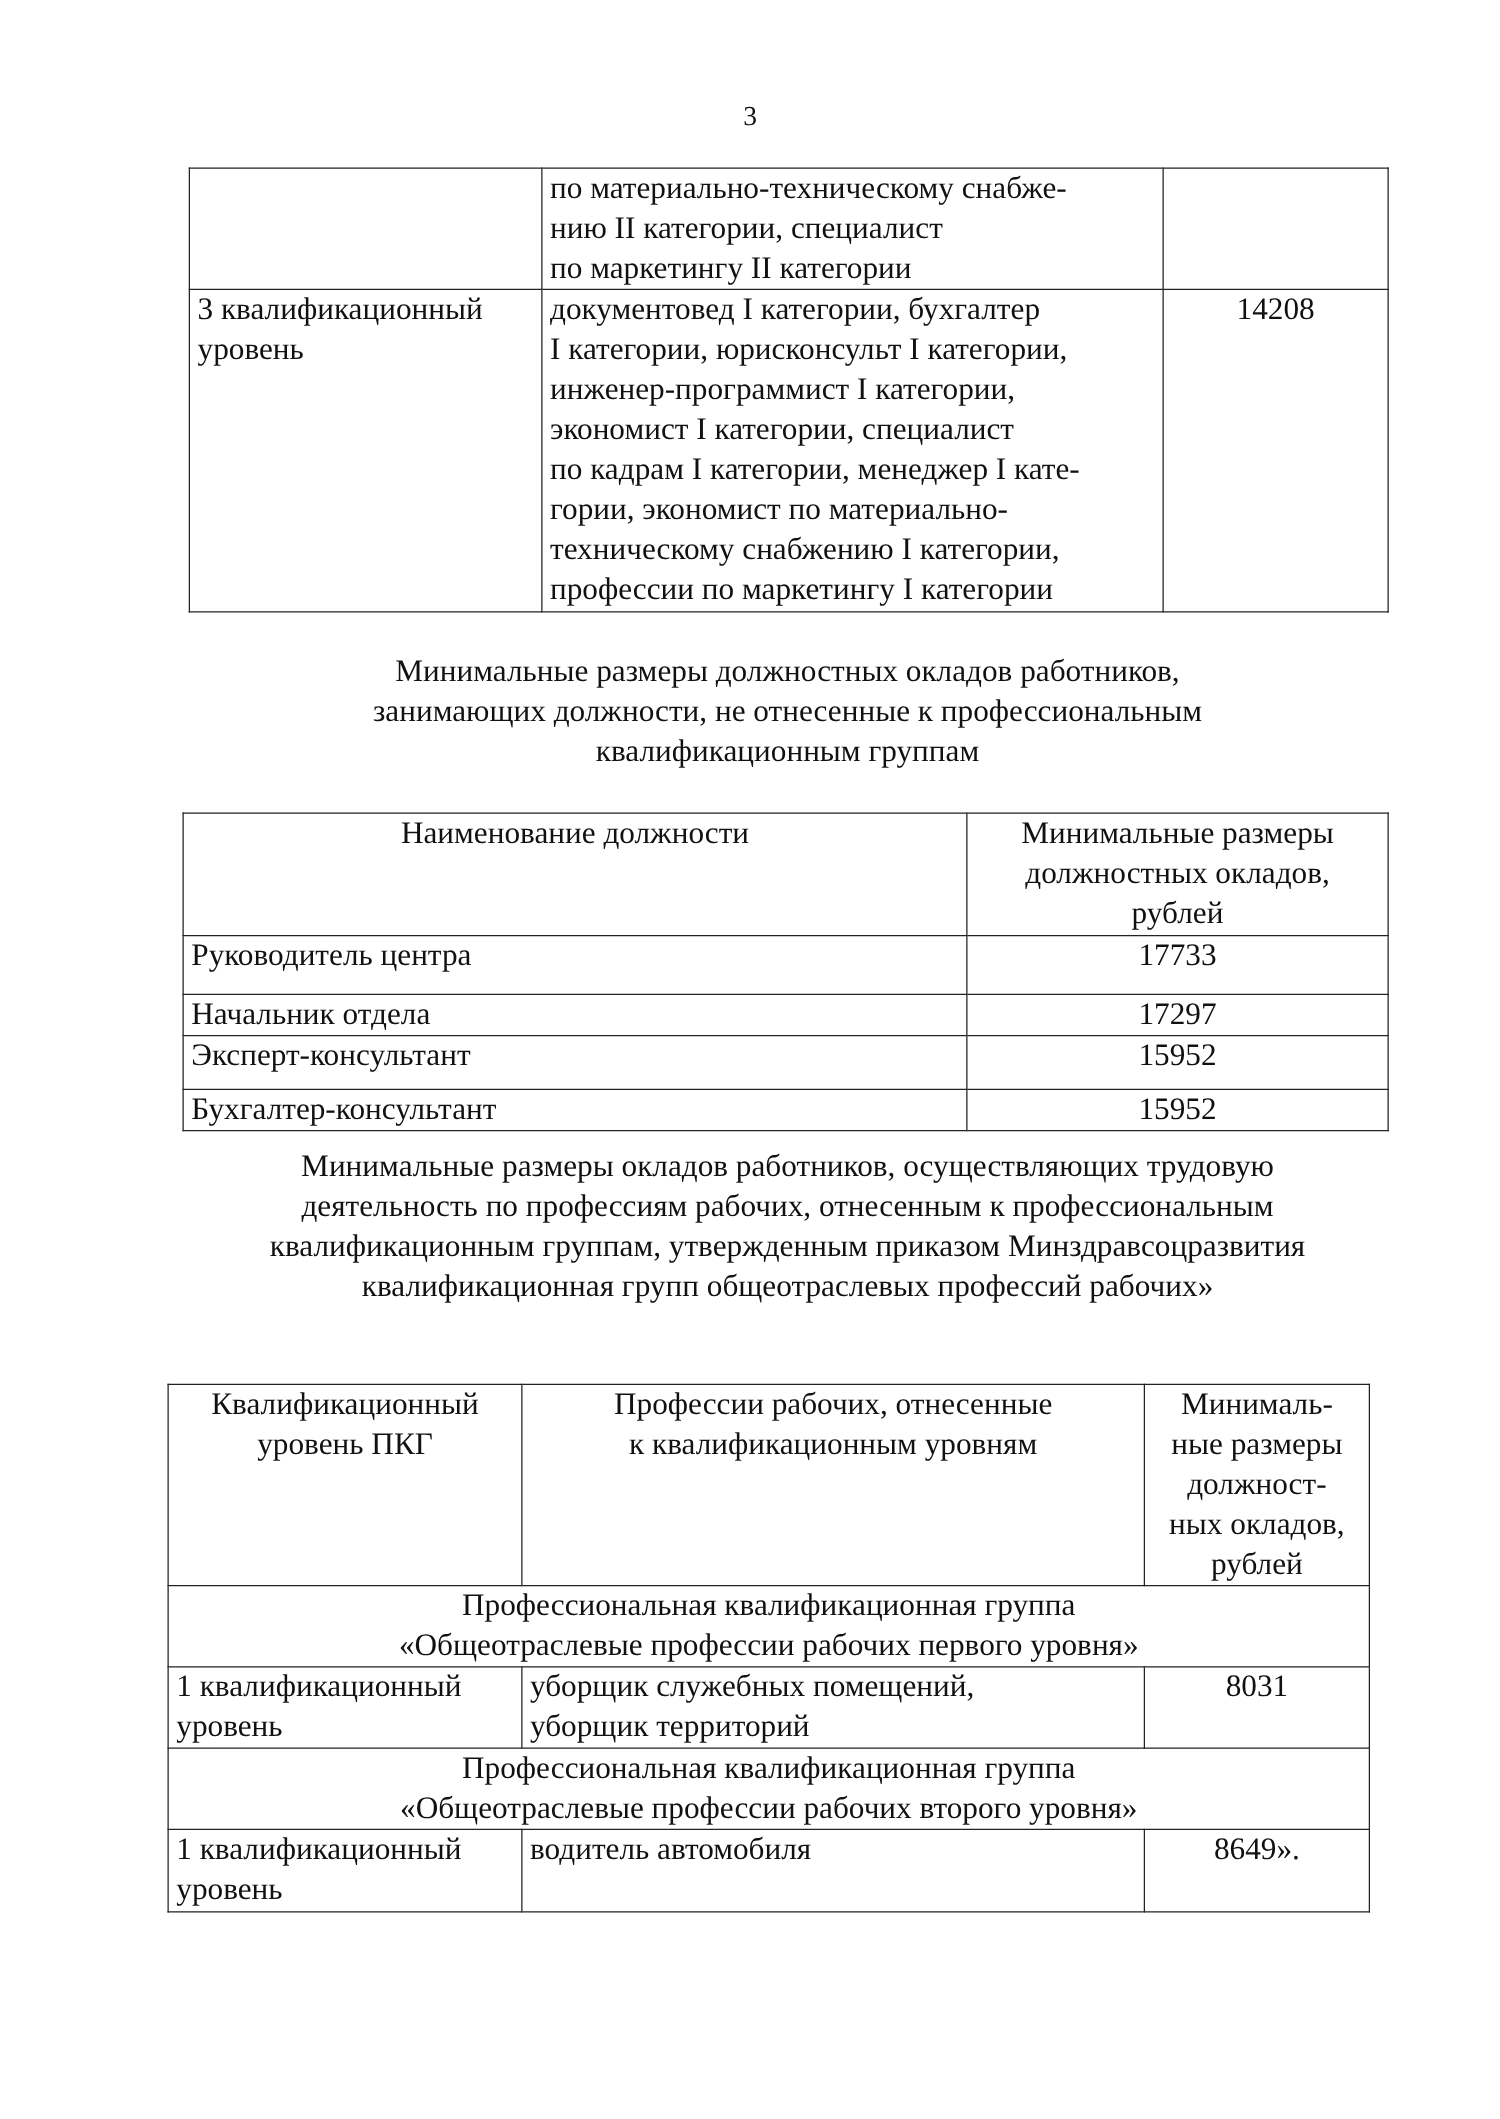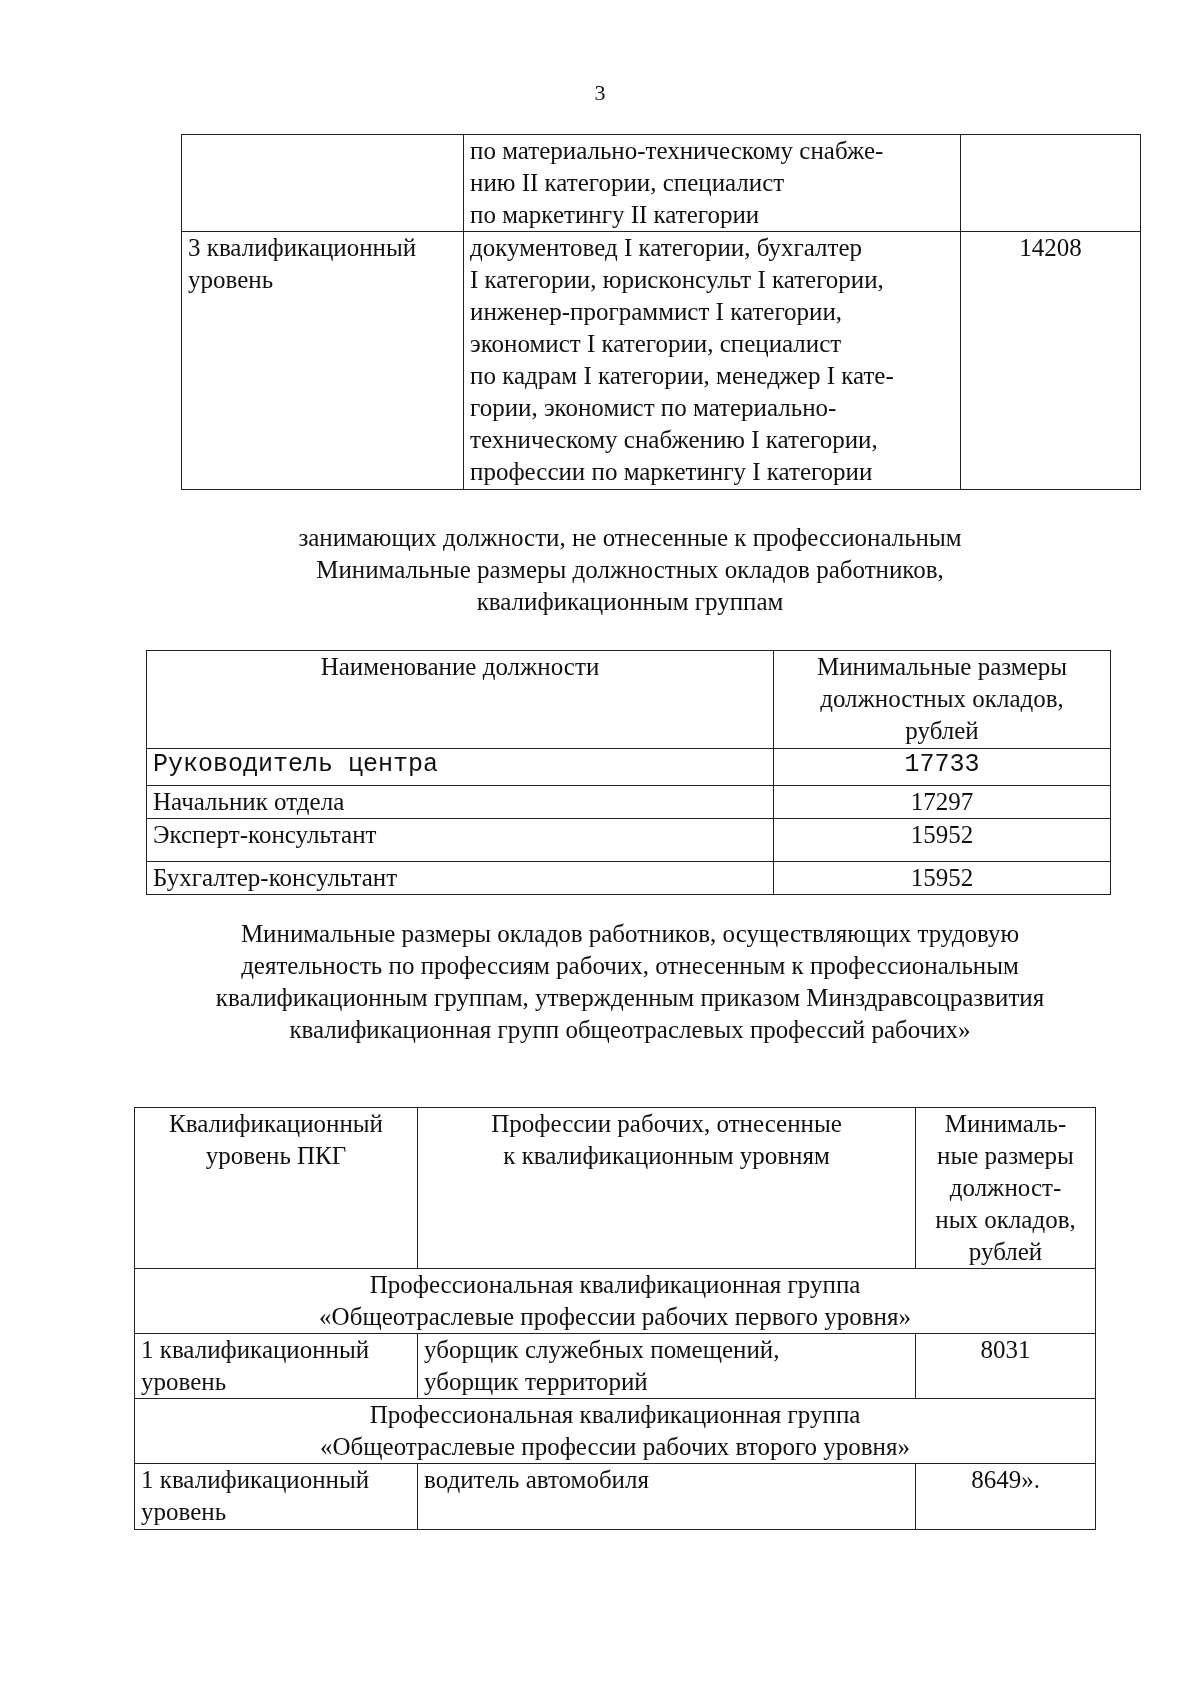--- a/index.html
+++ b/index.html
@@ -11,21 +11,21 @@
   .c { text-align: center; }
   .l { text-align: left; }
   .para { position: absolute; left: 150px; width: 960px; text-align: center; font-size: 25px; line-height: 32px; }
   .line { display: block; white-space: nowrap; }
 </style>
 </head>
 <body>
 
 <div class="pg">3</div>
 
-<table style="left:151px; top:134px; width:959px;margin-left:30px;">
+<table style="left:151px; top:134px; width:959px;">
   <colgroup>
       <col style="width:282px">
       <col style="width:497px">
       <col style="width:180px">
     </colgroup>
   <tbody>
       <tr style="height:97px;">
     <td class="l"></td>
     <td class="l">
       <span class="line">по материально-техническому снабже-</span>
@@ -48,40 +48,40 @@
       <span class="line">гории, экономист по материально-</span>
       <span class="line">техническому снабжению I категории,</span>
       <span class="line">профессии по маркетингу I категории</span>
     </td>
     <td class="c">14208</td>
   </tr>
 </tbody>
   </table>
 
 <div class="para" style="top:522px;">
+  <span class="line">Минимальные размеры должностных окладов работников,</span>
   <span class="line">занимающих должности, не отнесенные к профессиональным</span>
-  <span class="line">Минимальные размеры должностных окладов работников,</span>
   <span class="line">квалификационным группам</span>
 </div>
 
 <table style="left:146px; top:650px; width:964px;">
   <colgroup>
       <col style="width:627px">
       <col style="width:337px">
     </colgroup>
   <tbody>
       <tr style="height:98px;padding-left:24px;">
     <th class="c">Наименование должности</th>
     <th class="c">
       <span class="line">Минимальные размеры</span>
       <span class="line">должностных окладов,</span>
       <span class="line">рублей</span>
     </th>
   </tr>
-  <tr style="height:37px;font-family:Liberation Mono, monospace;">
+  <tr style="height:47px;">
     <td class="l">Руководитель центра</td>
     <td class="c">17733</td>
   </tr>
   <tr style="height:33px;">
     <td class="l">Начальник отдела</td>
     <td class="c">17297</td>
   </tr>
   <tr style="height:43px;">
     <td class="l">Эксперт-консультант</td>
     <td class="c">15952</td>

